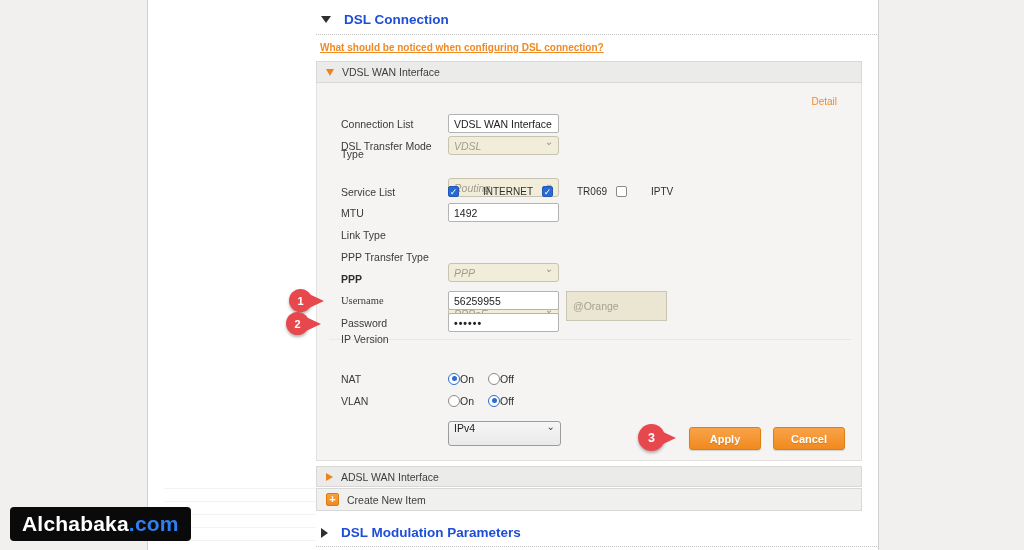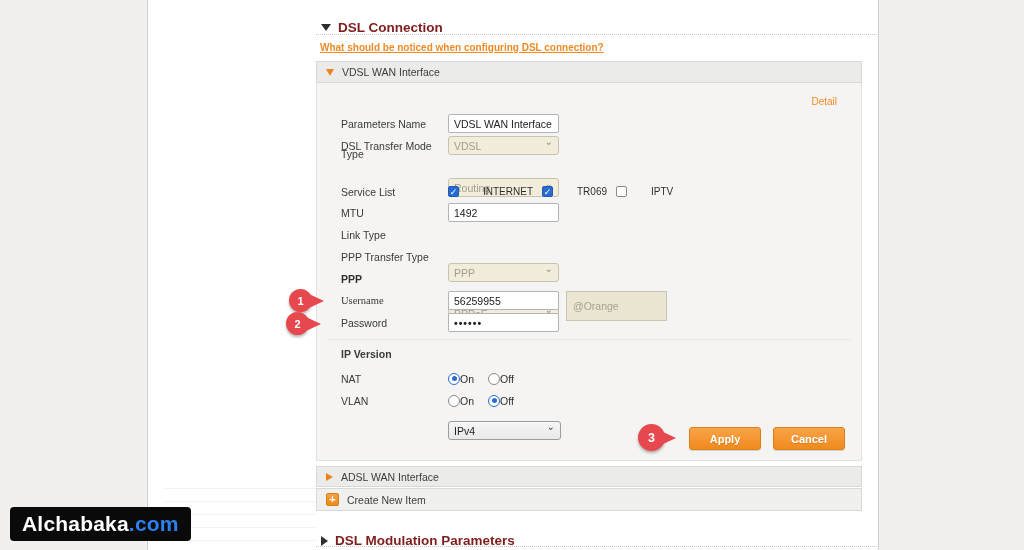--- a/index.html
+++ b/index.html
@@ -13,21 +13,21 @@
 
   
   .sidebar { position:absolute; left:164px; top:2px; width:145px; background:#fdfdfd; border:1px solid #e3e3e3; }
   .sb-item { height:23px; line-height:22px; padding-left:13px; font-size:11px; color:#3c3c3c; border-bottom:1px solid #ececec; cursor:pointer; }
   .sb-item:last-child { border-bottom:none; }
 
   .faint-rows { position:absolute; left:164px; top:476px; width:152px; }
   .faint-rows div { height:13px; border-bottom:1px solid #f3f3f1; }
 
   
-  .h-row { position:absolute; display:flex; align-items:center; gap:7px; color:#7f1d1d;margin-top:8px; }
+  .h-row { position:absolute; display:flex; align-items:center; gap:13px; color:#1d4ed8; }
   .tri-down-dark { width:0; height:0; border-left:5px solid transparent; border-right:5px solid transparent; border-top:7px solid #2f2f2f; }
   .tri-right-dark { width:0; height:0; border-top:5px solid transparent; border-bottom:5px solid transparent; border-left:7px solid #2f2f2f; }
   .h-title { font-size:13.5px; font-weight:600; }
   .dotted { position:absolute; left:316px; width:561px; border-top:1px dotted #c6c6c6; height:0; }
   .help-link { position:absolute; left:320px; top:42px; font-size:10px; font-weight:bold; color:#f08a24; text-decoration:underline; cursor:pointer; }
 
   
   .bar { position:absolute; left:316px; width:546px; display:flex; align-items:center; padding-left:9px; gap:8px; border:1px solid #d9d8d6; background:#ebebea; cursor:pointer; }
   .bar-label { font-size:10.5px; color:#3d3d3d; }
   .tri-down-orange { width:0; height:0; border-left:4.5px solid transparent; border-right:4.5px solid transparent; border-top:7px solid #f0821e; }
@@ -35,23 +35,23 @@
   .plus-icon { width:13px; height:13px; border-radius:2px; background:linear-gradient(#f7a141,#ef8a1d); border:1px solid #d87c12; color:#fff; font-size:11px; font-weight:bold; line-height:11px; text-align:center; }
 
   
   .panel { position:absolute; left:316px; top:83px; width:546px; height:378px; background:#f5f4f2; border:1px solid #e2e1de; border-top:none; }
   .detail-link { position:absolute; right:24px; top:13px; font-size:10px; color:#f08a24; cursor:pointer; }
   .f-label { position:absolute; left:24px; height:19px; display:flex; align-items:center; font-size:10.5px; color:#3a3a3a; }
   .f-label.bold { font-weight:bold; color:#2e2e2e; }
   .ctl { position:absolute; left:131px; }
   .tinput { width:111px; height:19px; border:1px solid #b3b3b3; border-radius:2px; background:#fff; font-size:10.5px; color:#222; padding:0 5px; display:flex; align-items:center; font-family:"Liberation Sans", sans-serif; }
   .tinput.pw { font-weight:bold; letter-spacing:1px; }
-  .dsel { width:111px; height:19px; border:1px solid #c6c3b1; border-radius:3px; background:#f1edda; font-size:10.5px; color:#a19d8c; padding:0 5px; display:flex; align-items:center; position:relative; }
+  .dsel { width:111px; height:19px; border:1px solid #c6c3b1; border-radius:3px; background:#f1edda; font-size:10.5px; color:#a19d8c; padding:0 5px; display:flex; align-items:center; position:relative;font-style:italic; }
   .dsel .chev { position:absolute; right:5px; top:-1px; color:#96937f; font-size:10px; }
-  .esel { width:113px; height:19px; border:1px solid #9c9c9c; border-radius:3px; background:linear-gradient(#f6f6f6,#e9e9e9); font-size:10.5px; color:#1c1c1c; padding:0 5px; display:flex; align-items:center; position:relative; cursor:pointer; }
+  .esel { width:113px; height:25px; border:1px solid #9c9c9c; border-radius:3px; background:linear-gradient(#f6f6f6,#e9e9e9); font-size:10.5px; color:#1c1c1c; padding:0 5px; display:flex; align-items:flex-start; position:relative; cursor:pointer; }
   .esel .chev { position:absolute; right:5px; top:-1px; color:#444; font-size:10px; }
   .suffix-box { position:absolute; left:249px; width:101px; height:30px; border:1px solid #c9c5b3; background:#ebe6d2; font-size:10.5px; color:#a6a292; padding:0 6px; display:flex; align-items:center; }
   .sub-divider { position:absolute; left:12px; width:522px; border-top:1px solid #eae8e4; }
 
   .cb-row { display:flex; align-items:center; gap:9px; height:19px; }
   .cb-item { display:flex; align-items:center; gap:3px; cursor:pointer; }
   .cb-box { width:11px; height:11px; border-radius:2px; }
   .cb-box.on { background:#2a6ad0; border:1px solid #1f5ab8; color:#fff; font-size:9px; line-height:10px; text-align:center; }
   .cb-box.off { background:#fff; border:1px solid #8b8b8b; }
   .cb-lab { font-size:10px; color:#2e2e2e;margin-left:21px; }
@@ -102,21 +102,21 @@
   <a class="help-link">What should be noticed when configuring DSL connection?</a>
 
   <div class="bar" style="top:61px; height:22px;">
     <span class="tri-down-orange"></span>
     <span class="bar-label">VDSL WAN Interface</span>
   </div>
 
   <div class="panel">
     <span class="detail-link">Detail</span>
 
-    <div class="f-label" style="top:31px;">Parameters Name</div>
+    <div class="f-label" style="top:31px;">Connection List</div>
     <div class="ctl tinput" style="top:31px;">VDSL WAN Interface</div>
 
     <div class="f-label" style="top:53px;">DSL Transfer Mode</div>
     <div class="ctl dsel" style="top:53px;">
       <span>VDSL</span>
       <span class="chev">⌄</span>
     </div>
 
     <div class="f-label" style="top:61px;">Type</div>
     <div class="ctl dsel" style="top:76px;">
@@ -159,21 +159,21 @@
 
     <div class="f-label" style="top:208px;font-family:Liberation Serif, serif;">Username</div>
     <div class="ctl tinput" style="top:208px;">56259955</div>
     <div class="suffix-box" style="top:208px;">@Orange</div>
 
     <div class="f-label" style="top:230px;">Password</div>
     <div class="ctl tinput pw" style="top:230px;">••••••</div>
 
     <div class="sub-divider" style="top:256px;"></div>
 
-    <div class="f-label" style="top:261px;font-weight:bold;">IP Version</div>
+    <div class="f-label" style="top:246px;">IP Version</div>
     <div class="ctl esel" style="top:262px;">
       <span>IPv4</span>
       <span class="chev">⌄</span>
     </div>
 
     <div class="f-label" style="top:286px;">NAT</div>
     <div class="ctl rd-row" style="top:288px;">
       <span class="rd-item">
         <span class="rd-circ sel"></span>
         <span class="rd-lab">On</span>

